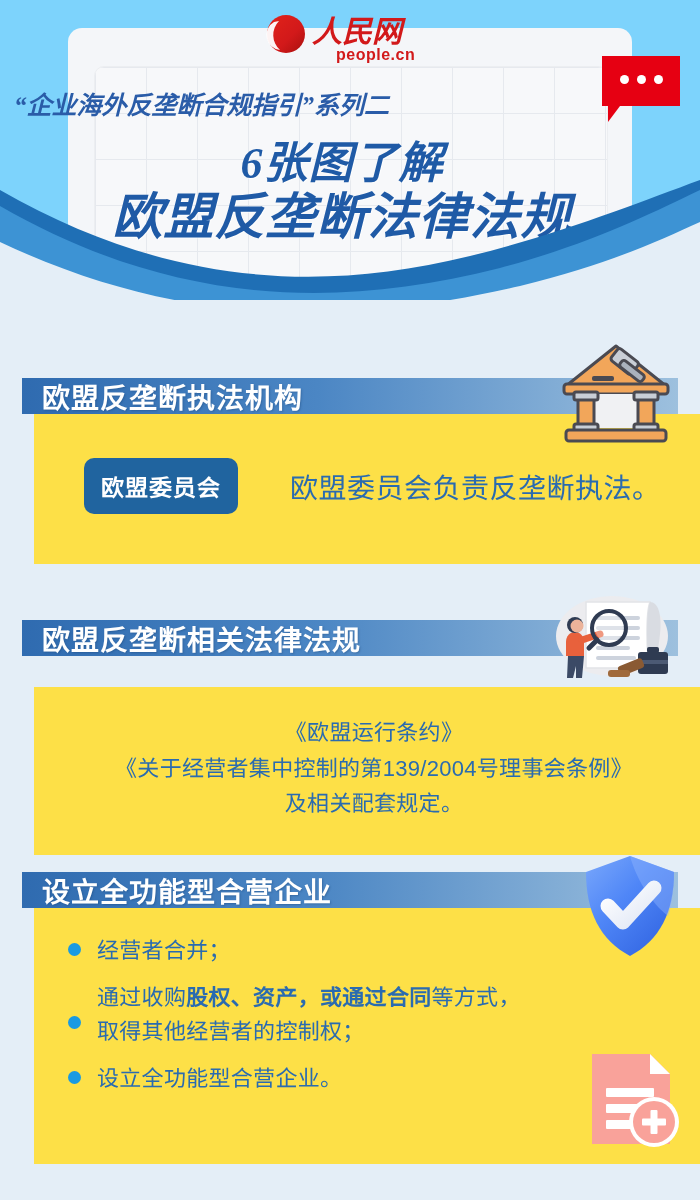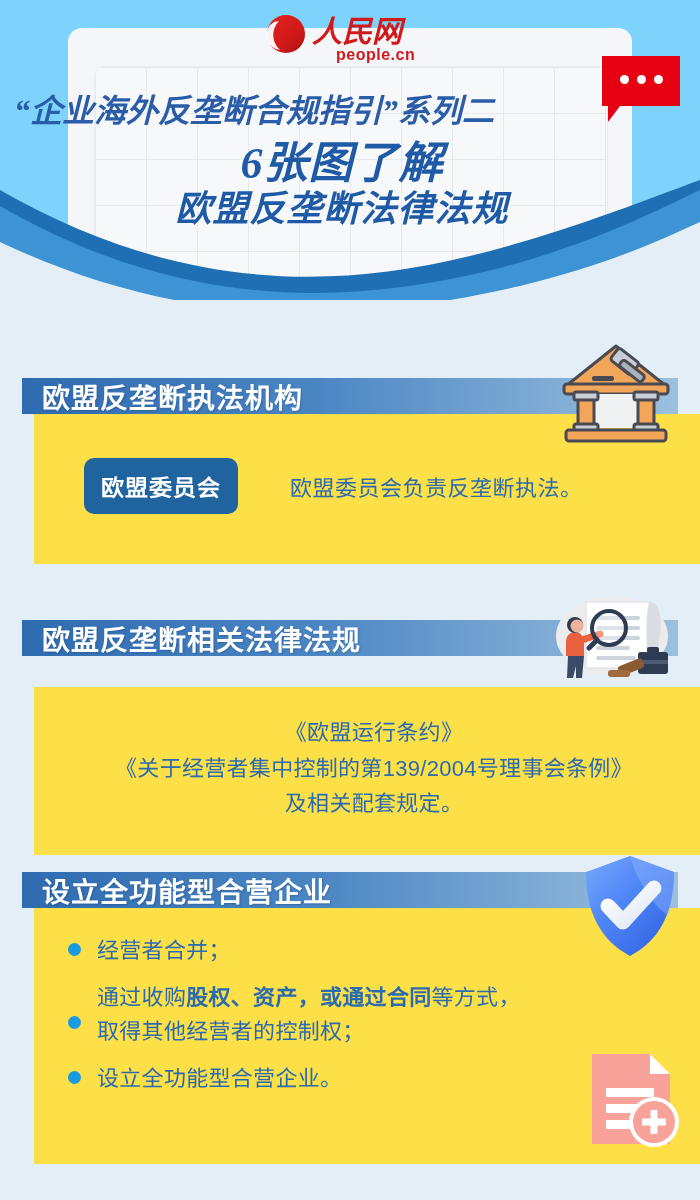--- a/index.html
+++ b/index.html
@@ -88,21 +88,21 @@
     display: flex;
     align-items: center;
   }
   .logo svg { display: block; }
 
   
   .kicker {
     position: absolute;
     left: 14px; top: 85px;
     z-index: 5;
-    font-size: 32px;
+    font-size: 25px;
     font-weight: 700;
     font-style: italic;
     color: #2a5ca8;
     letter-spacing: 0px;
     font-family: "Liberation Serif", "DejaVu Serif", serif;
     white-space: nowrap;
   }
   .headline {
     position: absolute;
     left: 0; right: 16px; top: 140px;
@@ -111,21 +111,21 @@
   }
   .headline .line {
     font-family: "Liberation Serif", "DejaVu Serif", serif;
     font-weight: 700;
     font-style: italic;
     color: #1f5aa6;
     text-shadow: 1px 1px 0 rgba(255,255,255,0.65);
     line-height: 1.08;
   }
   .headline .line1 { font-size: 44px; letter-spacing: 1px; }
-  .headline .line2 { font-size: 36px; letter-spacing: 1px; margin-top: 2px; }
+  .headline .line2 { font-size: 50px; letter-spacing: 1px; margin-top: 2px; }
 
   
   .wave-wrap {
     position: absolute;
     left: 0; top: 180px;
     width: 700px; height: 120px;
     z-index: 7;
   }
 
   
@@ -175,21 +175,21 @@
     font-size: 23px;
     font-weight: 700;
     padding: 11px 17px;
     border-radius: 10px;
     letter-spacing: 1px;
     white-space: nowrap;
   }
   .org-desc {
     margin-left: 52px;
     color: #2a6bb0;
-    font-size: 22px;
+    font-size: 28px;
     letter-spacing: 0.5px;
     white-space: nowrap;
   }
 
   .sec-icon {
     position: absolute;
     z-index: 4;
   }
 
   

